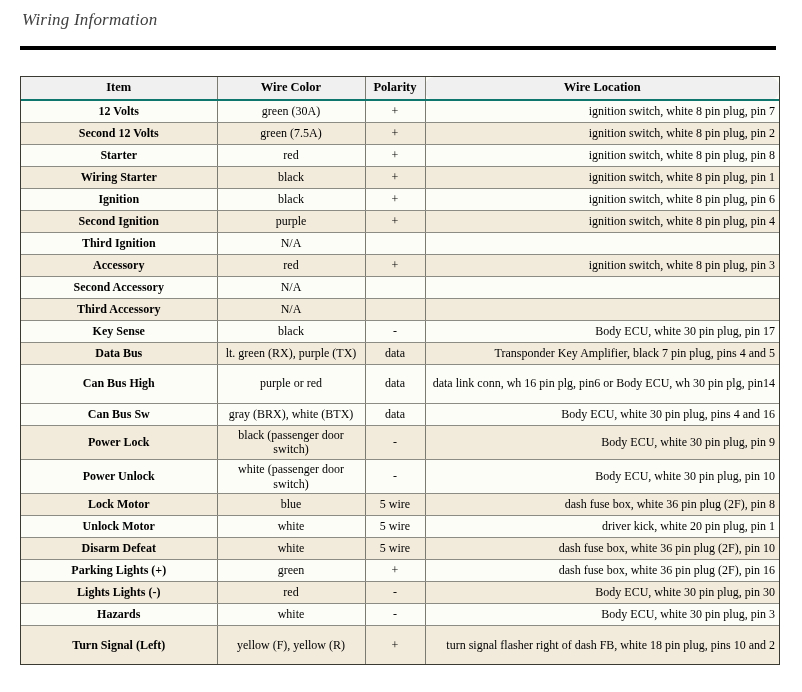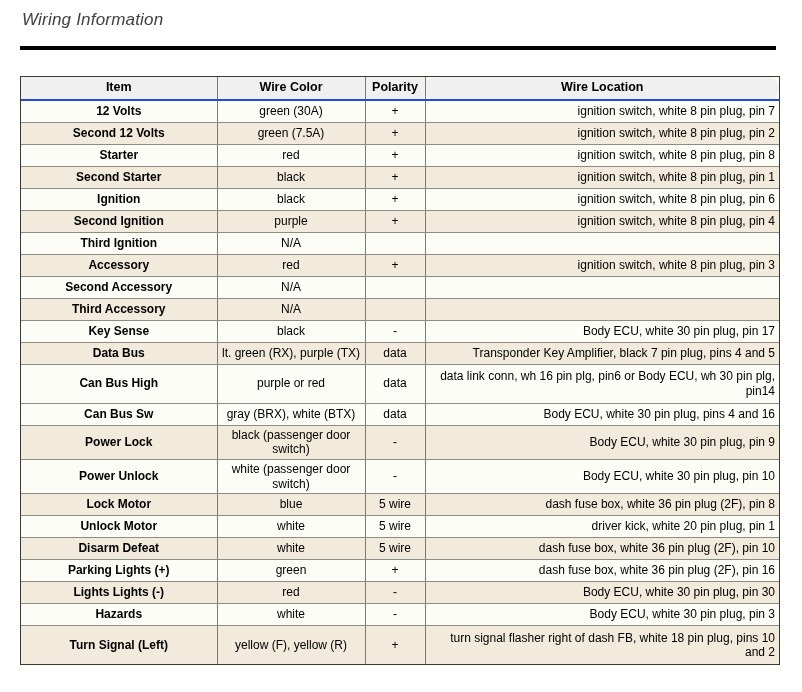--- a/index.html
+++ b/index.html
@@ -13,20 +13,21 @@
     font-family: "Liberation Sans", sans-serif;
     color: #000000;
     overflow: hidden;
   }
 
   .page {
     position: relative;
     width: 802px;
     height: 559px;
     box-sizing: border-box;
+    font-family: Liberation Serif, serif;
   }
 
   
   .title {
     position: absolute;
     left: 22px;
     top: 10px;
     font-size: 17px;
     font-style: italic;
     color: #404040;
@@ -66,21 +67,21 @@
   table.wiring col.c-polarity { width: 60px;  }
   table.wiring col.c-location { width: 354px; }
 
   table.wiring th {
     background: #f0f0f0;
     font-weight: bold;
     font-size: 12.5px;
     text-align: center;
     padding: 4px 3px 4px 3px;
     border-right: 1px solid #7b7b72;
-    border-bottom: 2px solid #1d4ed8;
+    border-bottom: 2px solid #0f766e;
     color: #000;
     line-height: 1.1;
   }
   table.wiring th:last-child { border-right: none; border-radius: 9px; }
 
   table.wiring td {
     border-right: 1px solid #7b7b72;
     border-bottom: 1px solid #8c8c84;
     padding: 2px 4px;
     line-height: 1.22;
@@ -142,21 +143,21 @@
             <td class="cell-polarity">+</td>
             <td class="cell-location">ignition switch, white 8 pin plug, pin 2</td>
           </tr>
           <tr class="row-odd">
             <td class="cell-item">Starter</td>
             <td class="cell-color">red</td>
             <td class="cell-polarity">+</td>
             <td class="cell-location">ignition switch, white 8 pin plug, pin 8</td>
           </tr>
           <tr class="row-even">
-            <td class="cell-item">Second Starter</td>
+            <td class="cell-item">Wiring Starter</td>
             <td class="cell-color">black</td>
             <td class="cell-polarity">+</td>
             <td class="cell-location">ignition switch, white 8 pin plug, pin 1</td>
           </tr>
           <tr class="row-odd">
             <td class="cell-item">Ignition</td>
             <td class="cell-color">black</td>
             <td class="cell-polarity">+</td>
             <td class="cell-location">ignition switch, white 8 pin plug, pin 6</td>
           </tr>

